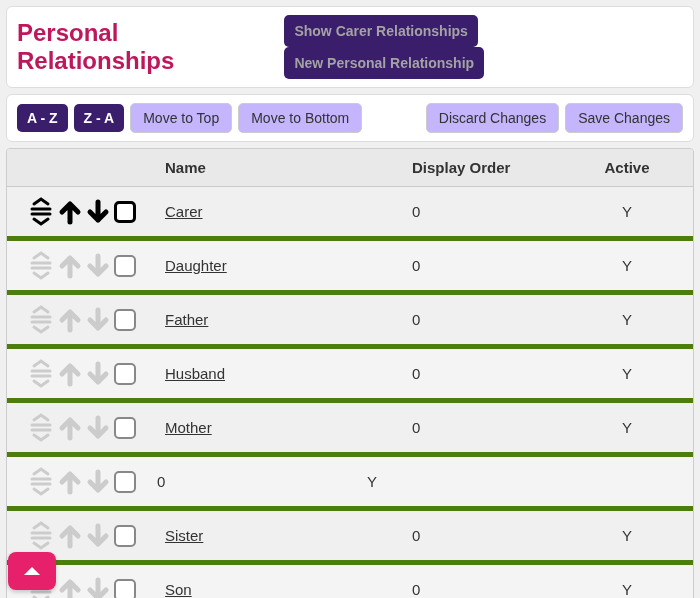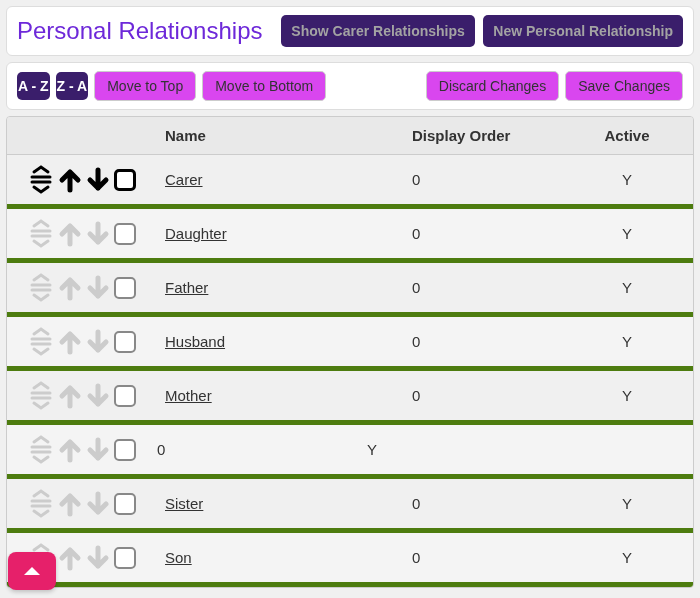--- a/index.html
+++ b/index.html
@@ -19,22 +19,22 @@
     margin: 6px;
     padding: 8px 10px;
   }
   .header {
     display: flex;
     align-items: center;
     justify-content: space-between;
   }
   .page-title {
     font-size: 24px;
-    font-weight: normal;
-    color: #6d28d9;
+    font-weight: bold;
+    color: #be185d;
   }
   .btn-purple {
     background: #3a1e6b;
     color: #a3a3a3;
     border: none;
     border-radius: 5px;
     padding: 8px 10px;
     font-size: 14px;
     font-weight: bold;
     cursor: pointer;
@@ -43,27 +43,27 @@
   .toolbar {
     display: flex;
     align-items: center;
     gap: 6px;
   }
   .btn-sort {
     background: #3a1e6b;
     color: #fff;
     border: none;
     border-radius: 5px;
-    padding: 6px 1px;
+    padding: 6px 10px;
     font-size: 14px;
     font-weight: bold;
     cursor: pointer;
   }
   .btn-grey {
-    background: #d946ef;
+    background: #c4b5fd;
     color: #333;
     border: 1px solid #ccc;
     border-radius: 5px;
     padding: 6px 12px;
     font-size: 14px;
     cursor: pointer;
   }
   .spacer { flex: 1; }
   .table-wrap {
     margin: 6px;

